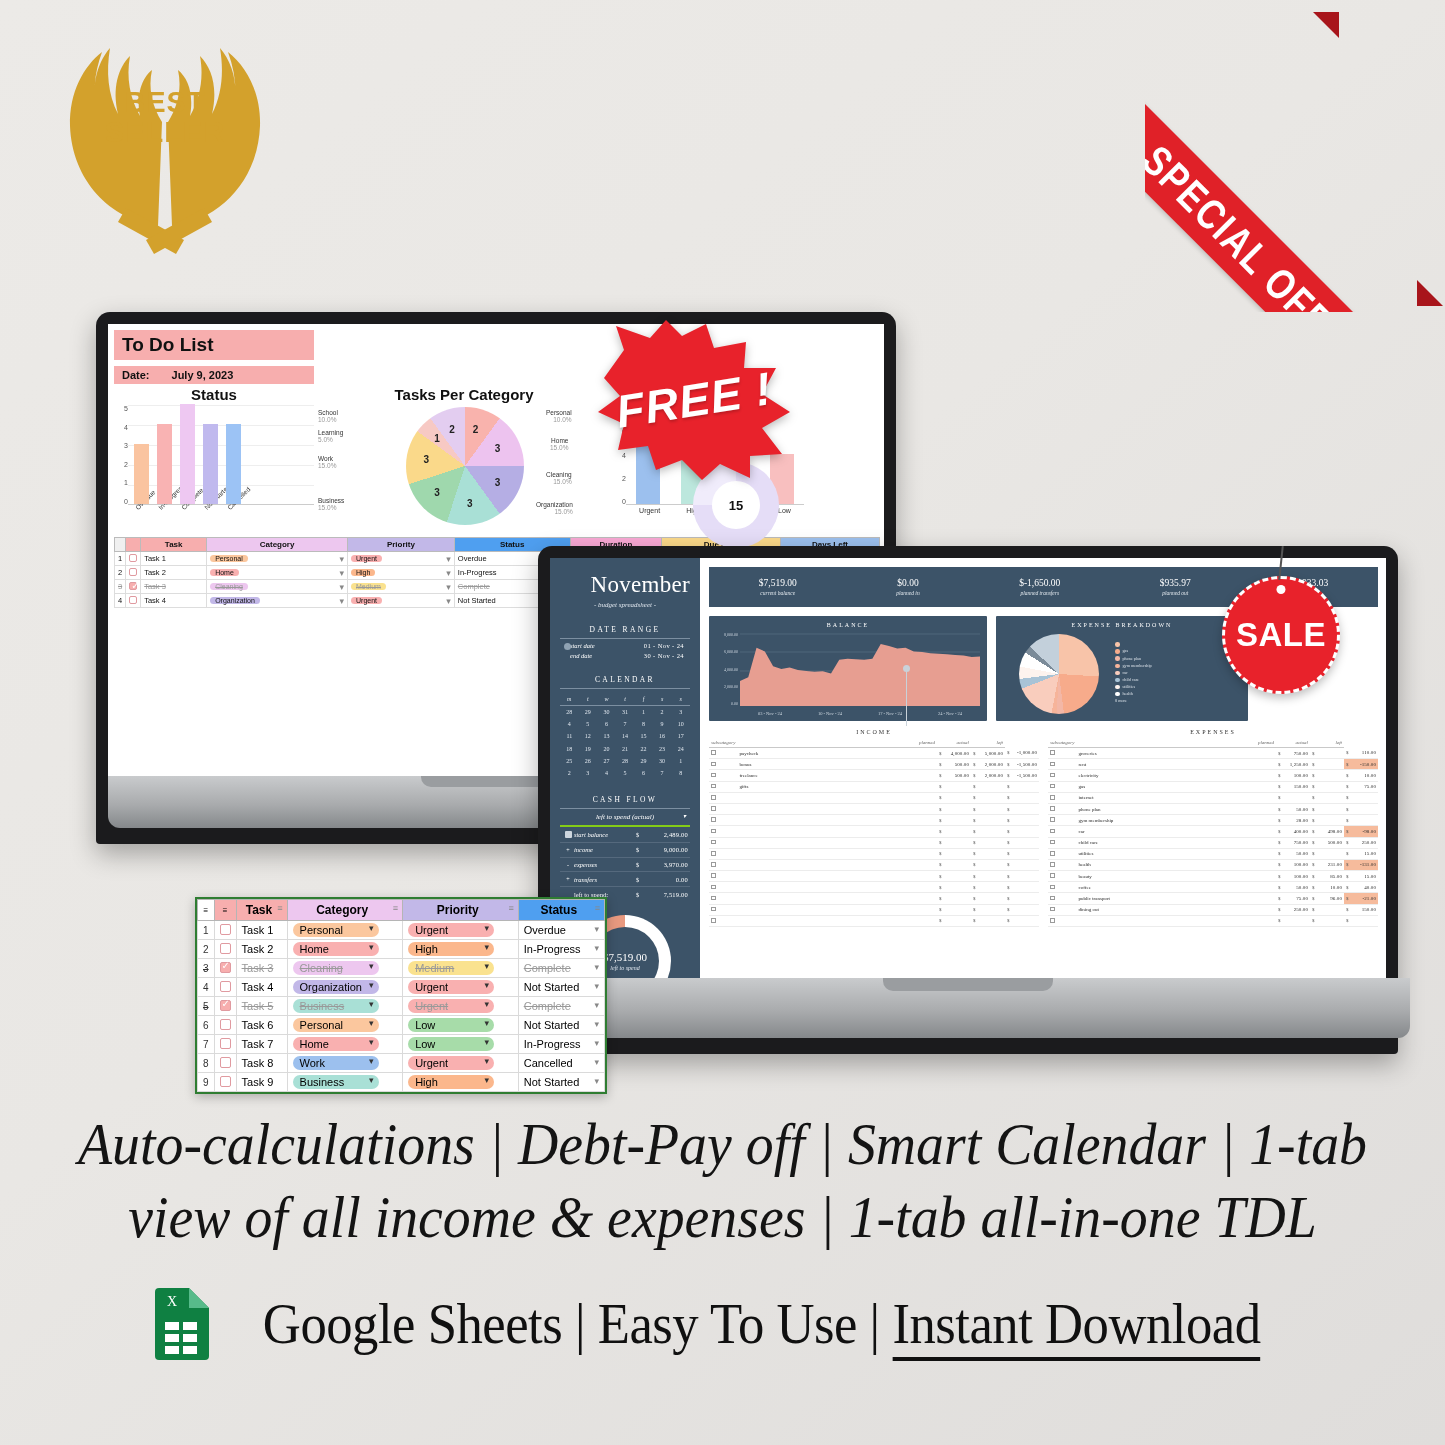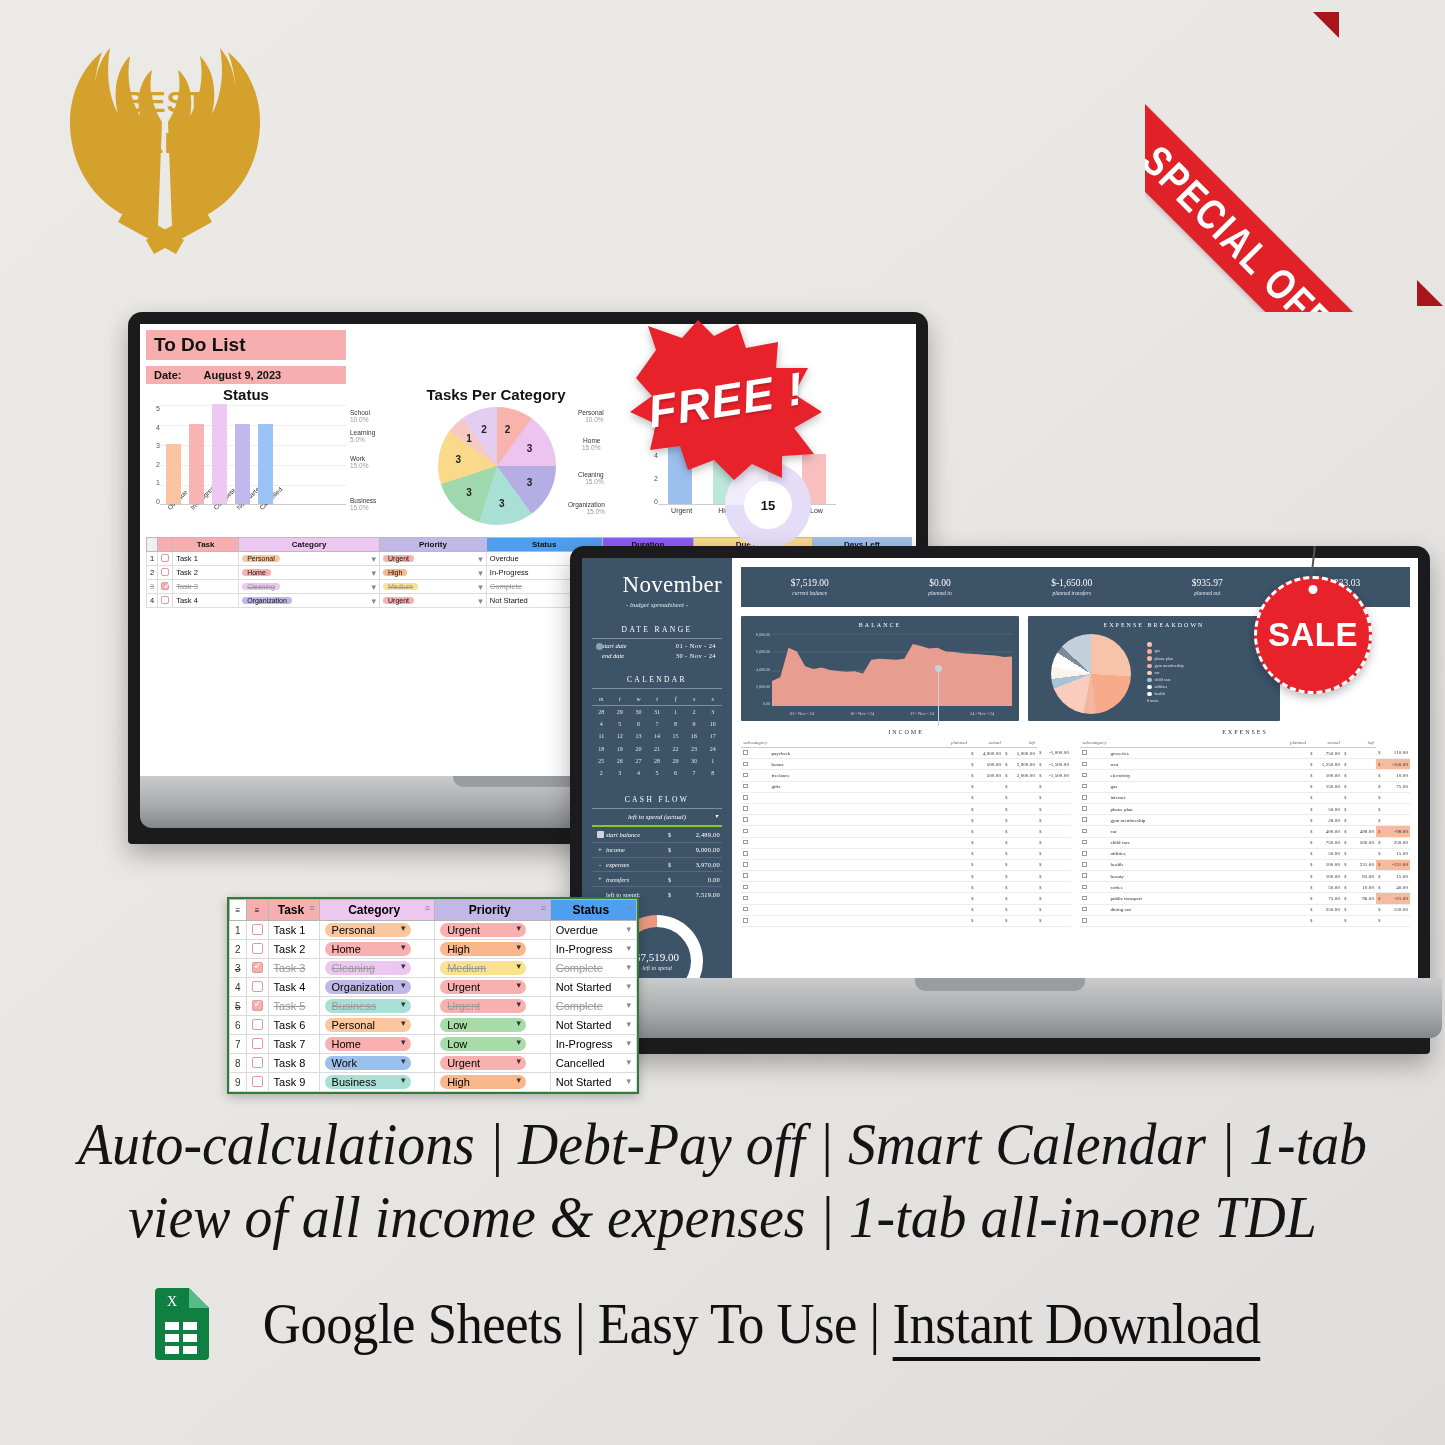--- a/index.html
+++ b/index.html
@@ -11,21 +11,21 @@
   }
 
   
   #top { position:absolute; left:0; top:12px; width:1445px; height:300px; }
 
   .laurel { position:absolute; left:40px; top:18px; width:250px; height:230px; }
   .laurel svg { width:100%; height:100%; display:block; }
   .bs-text { position:absolute; left:0; top:58px; width:250px; text-align:center;
     color:#d3a12c; font-weight:bold; line-height:1.0; letter-spacing:1px; }
   .bs-text .l1 { font-size:29px; }
-  .bs-text .l2 { font-size:29px; margin-top:12px; }
+  .bs-text .l2 { font-size:29px; margin-top:1px; }
 
   .title-wrap { position:absolute; left:300px; top:34px; width:1000px; text-align:center; }
   .title-line { font-family:"Liberation Serif", serif; font-weight:bold;
     font-size:94px; line-height:1.06; color:#101010; letter-spacing:-1px;
     transform: scaleX(0.97); }
   .subtitle { font-family:"Liberation Sans", sans-serif; font-size:48px;
     color:#1a1a1a; margin-top:12px; letter-spacing:-0.5px; }
 
   
   .ribbon-corner { position:absolute; right:0; top:0; width:300px; height:300px; overflow:hidden; }
@@ -33,21 +33,21 @@
      top:72px; left:-20px; transform: rotate(45deg); transform-origin: 0 0;
      box-shadow: 0 2px 5px rgba(0,0,0,.18); }
   .ribbon-band span { display:block; color:#fff; font-weight:bold; font-size:34px;
      letter-spacing:2px; text-align:center; line-height:62px; font-family:"Liberation Sans", sans-serif;
      transform: scaleY(1.25); }
   .ribbon-tail { position:absolute; background:#a8151b; width:26px; height:26px; }
   .rt1 { top:0px; left:168px; clip-path: polygon(0 0, 100% 100%, 100% 0); }
   .rt2 { top:268px; left:272px; clip-path: polygon(0 0, 0 100%, 100% 100%); }
 
   
-  #stage { position:absolute; left:0; top:296px; width:1298px; height:810px;margin-left:32px; }
+  #stage { position:absolute; left:0; top:296px; width:1298px; height:810px; }
 
   .laptop { position:absolute; }
   .lid { background:#1b1b1d; border-radius:14px 14px 4px 4px; padding:12px 12px 16px 12px;
          box-shadow: 0 10px 26px rgba(0,0,0,.30); }
   .screen { background:#fff; overflow:hidden; position:relative; }
   .base { position:relative; }
   .base .deck { background:linear-gradient(180deg,#c9cbcd 0%, #a9abad 55%, #85888b 100%);
       border-radius:0 0 12px 12px; }
   .base .notch { position:absolute; left:50%; transform:translateX(-50%); top:0;
       background:#9a9da0; border-radius:0 0 10px 10px; }
@@ -281,21 +281,21 @@
   <div class="laptop" id="lap1">
     <div class="lid">
       <div class="screen">
 
         <div class="todo">
           <div class="todo-top">
             <div class="tl-col">
               <div class="todo-title">To Do List</div>
               <div class="todo-date">
                 <span>Date:</span>
-                <span>August 9, 2023</span>
+                <span>July 9, 2023</span>
               </div>
             </div>
           </div>
 
           <div class="charts-row">
 
             <div class="status-box">
               <div class="chart-h">Status</div>
               <div class="status-chart">
                 <div class="s-axis">
@@ -389,21 +389,21 @@
 
           <table class="mini-tbl">
             <thead>
                 <tr id="miniHead">
                   <th style="background: rgb(240, 240, 240); width: 10px;"></th>
                   <th style="background: rgb(247, 174, 174); width: 10px;"></th>
                   <th style="background: rgb(247, 174, 174);">Task</th>
                   <th style="background: rgb(237, 199, 239);">Category</th>
                   <th style="background: rgb(194, 184, 232);">Priority</th>
                   <th style="background: rgb(79, 159, 240);">Status</th>
-                  <th style="background: #8b5cf6;">Duration</th>
+                  <th style="background: #f9a8d4;">Duration</th>
                   <th style="background: rgb(251, 217, 138);">Due Date</th>
                   <th style="background: rgb(156, 192, 238);">Days Left</th>
                 </tr>
               </thead>
             <tbody id="miniBody">
                 <tr>
                   <td style="text-align: center; width: 10px;">1</td>
                   <td><span class="chk" style="width: 8px; height: 8px;"></span></td>
                   <td>Task 1</td>
                   <td><span class="pill" style="background: rgb(251, 199, 158); font-size: 7px;">Personal</span><span class="caret">▾</span></td>

